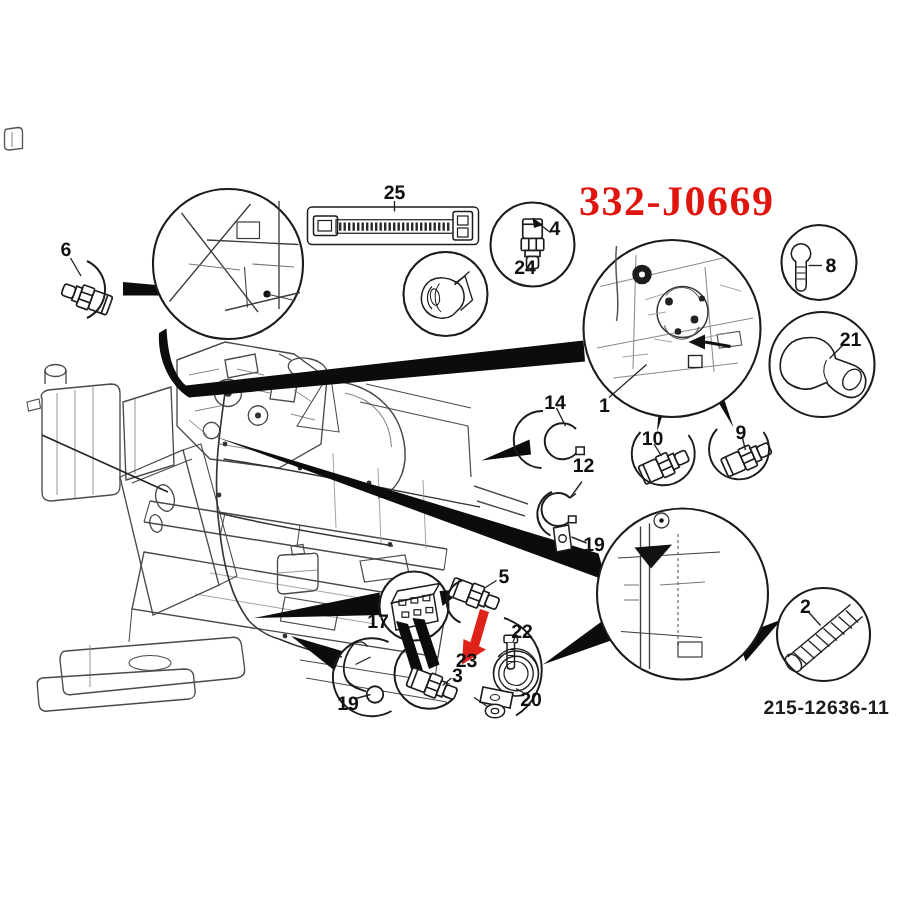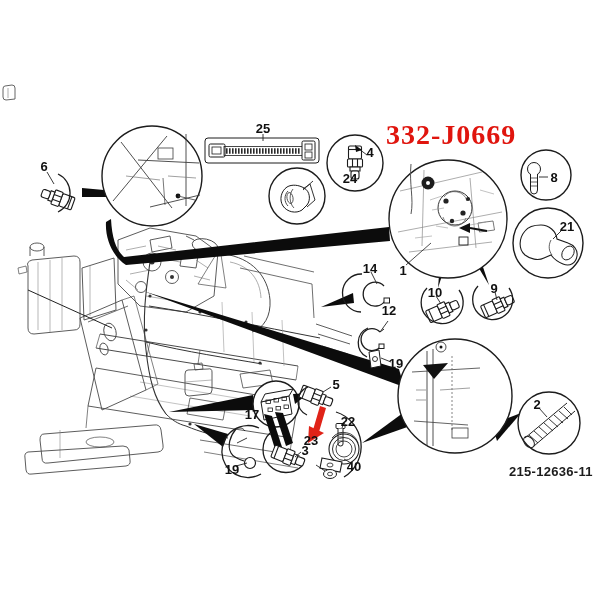--- a/index.html
+++ b/index.html
@@ -399,21 +399,21 @@
       <div class="callout" style="left: 44px; top: 166px;">6</div>
       <div class="callout" style="left: 554px; top: 177px;">8</div>
       <div class="callout" style="left: 494px; top: 288px;">9</div>
       <div class="callout" style="left: 435px; top: 292px;">10</div>
       <div class="callout" style="left: 389px; top: 310px;">12</div>
       <div class="callout" style="left: 370px; top: 268px;">14</div>
       <div class="callout" style="left: 537px; top: 404px;">2</div>
       <div class="callout" style="left: 252px; top: 414px;">17</div>
       <div class="callout" style="left: 396px; top: 363px;">19</div>
       <div class="callout" style="left: 232px; top: 469px;">19</div>
-      <div class="callout" style="left: 354px; top: 466px;">40</div>
+      <div class="callout" style="left: 354px; top: 466px;">20</div>
       <div class="callout" style="left: 567px; top: 226px;">21</div>
       <div class="callout" style="left: 348px; top: 421px;">22</div>
       <div class="callout" style="left: 311px; top: 440px;">23</div>
       <div class="callout" style="left: 316px; top: 178px; margin-left: 34px;">24</div>
       <div class="callout" style="left: 263px; top: 128px;">25</div>
     </div>
 
 </div>
 
 </body></html>

